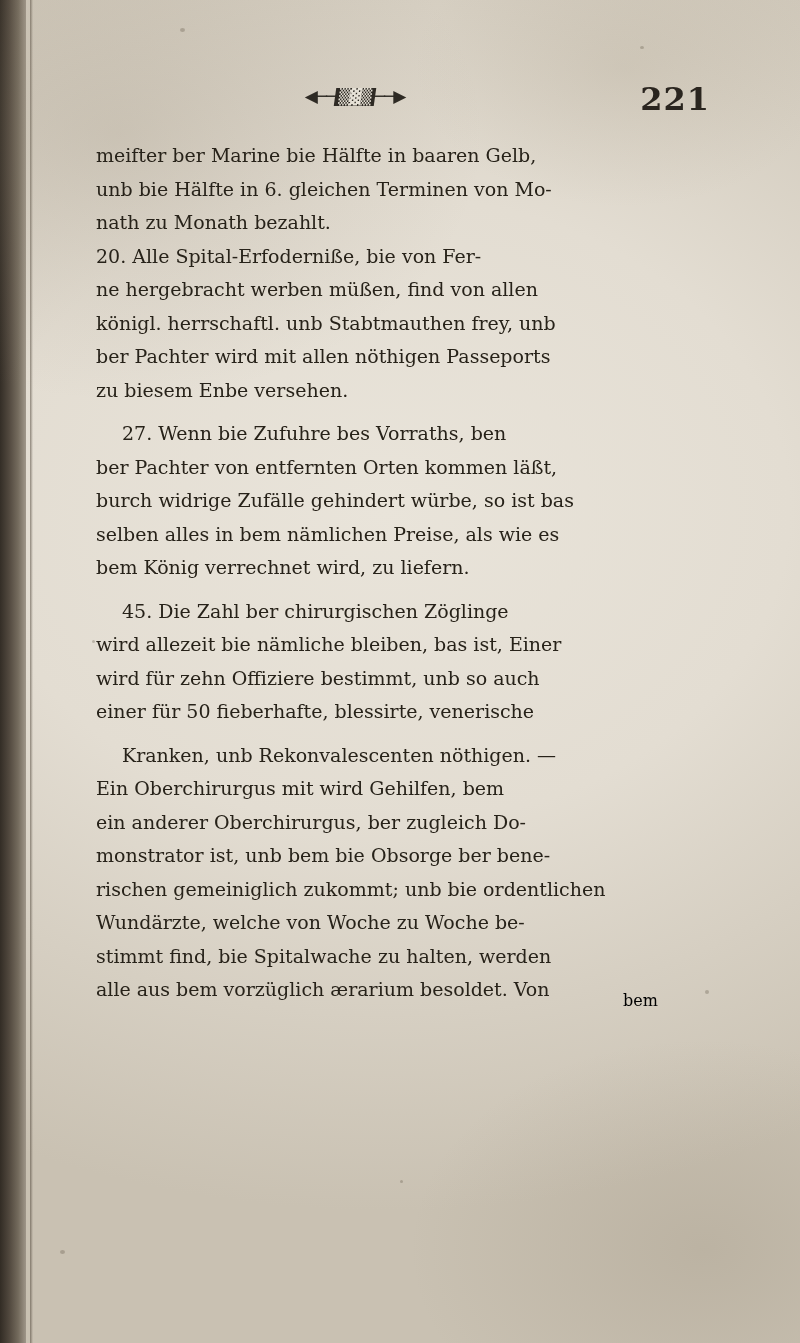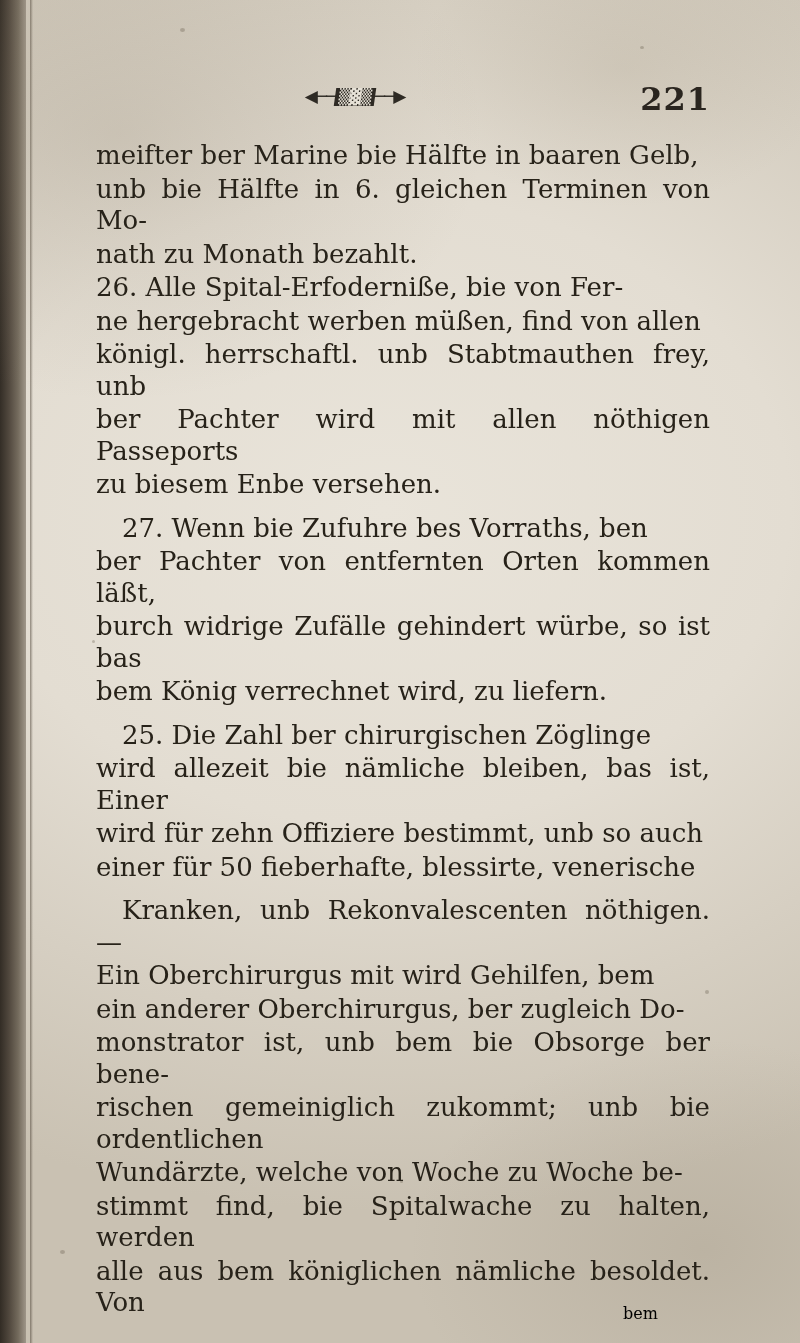--- a/index.html
+++ b/index.html
@@ -88,21 +88,21 @@
     top: 2px;
     font-family: "DejaVu Serif", serif;
     font-size: 32px;
     font-weight: bold;
     letter-spacing: 1px;
     color: #2a251f;
   }
 
   p.para {
     margin: 0 0 2px 0;
-    font-size: 26px;
+    font-size: 19px;
     line-height: 31.5px;
     color: #272219;
     text-align: justify;
     text-justify: inter-word;
     font-family: "DejaVu Serif", serif;
   }
   p.para.indent { text-indent: 26px; margin-top: 12px; }
   .tail {
     position: absolute;
     right: 52px;
@@ -129,37 +129,38 @@
     <div class="header-row">
       <div class="ornament">
         <span>◀──</span><span class="diamond">▒▓▒</span><span>──▶</span>
       </div>
       <div class="page-number">221</div>
     </div>
 
     <p class="para">meifter ber Marine bie Hälfte in baaren Gelb,</p>
     <p class="para">unb bie Hälfte in 6. gleichen Terminen von Mo-</p>
     <p class="para">nath zu Monath bezahlt.</p>
-    <p class="para">26. Alle Spital-Erfoderniße, bie von Fer-</p>
+    <p class="para">20. Alle Spital-Erfoderniße, bie von Fer-</p>
     <p class="para">ne hergebracht werben müßen, find von allen</p>
     <p class="para">königl. herrschaftl. unb Stabtmauthen frey, unb</p>
     <p class="para">ber Pachter wird mit allen nöthigen Passeports</p>
     <p class="para">zu biesem Enbe versehen.</p>
     <p class="para indent">27. Wenn bie Zufuhre bes Vorraths, ben</p>
     <p class="para">ber Pachter von entfernten Orten kommen läßt,</p>
     <p class="para">burch widrige Zufälle gehindert würbe, so ist bas</p>
+    <p class="para">selben alles in bem nämlichen Preise, als wie es</p>
     <p class="para">bem König verrechnet wird, zu liefern.</p>
-    <p class="para indent">25. Die Zahl ber chirurgischen Zöglinge</p>
+    <p class="para indent">45. Die Zahl ber chirurgischen Zöglinge</p>
     <p class="para">wird allezeit bie nämliche bleiben, bas ist, Einer</p>
     <p class="para">wird für zehn Offiziere bestimmt, unb so auch</p>
     <p class="para">einer für 50 fieberhafte, blessirte, venerische</p>
     <p class="para indent">Kranken, unb Rekonvalescenten nöthigen. —</p>
     <p class="para">Ein Oberchirurgus mit wird Gehilfen, bem</p>
     <p class="para">ein anderer Oberchirurgus, ber zugleich Do-</p>
     <p class="para">monstrator ist, unb bem bie Obsorge ber bene-</p>
     <p class="para">rischen gemeiniglich zukommt; unb bie ordentlichen</p>
     <p class="para">Wundärzte, welche von Woche zu Woche be-</p>
     <p class="para">stimmt find, bie Spitalwache zu halten, werden</p>
-    <p class="para">alle aus bem königlichen nämliche besoldet. Von</p>
+    <p class="para">alle aus bem vorzüglich ærarium besoldet. Von</p>
 
     <div class="tail">bem</div>
   </div>
 </div>
 
 </body></html>

